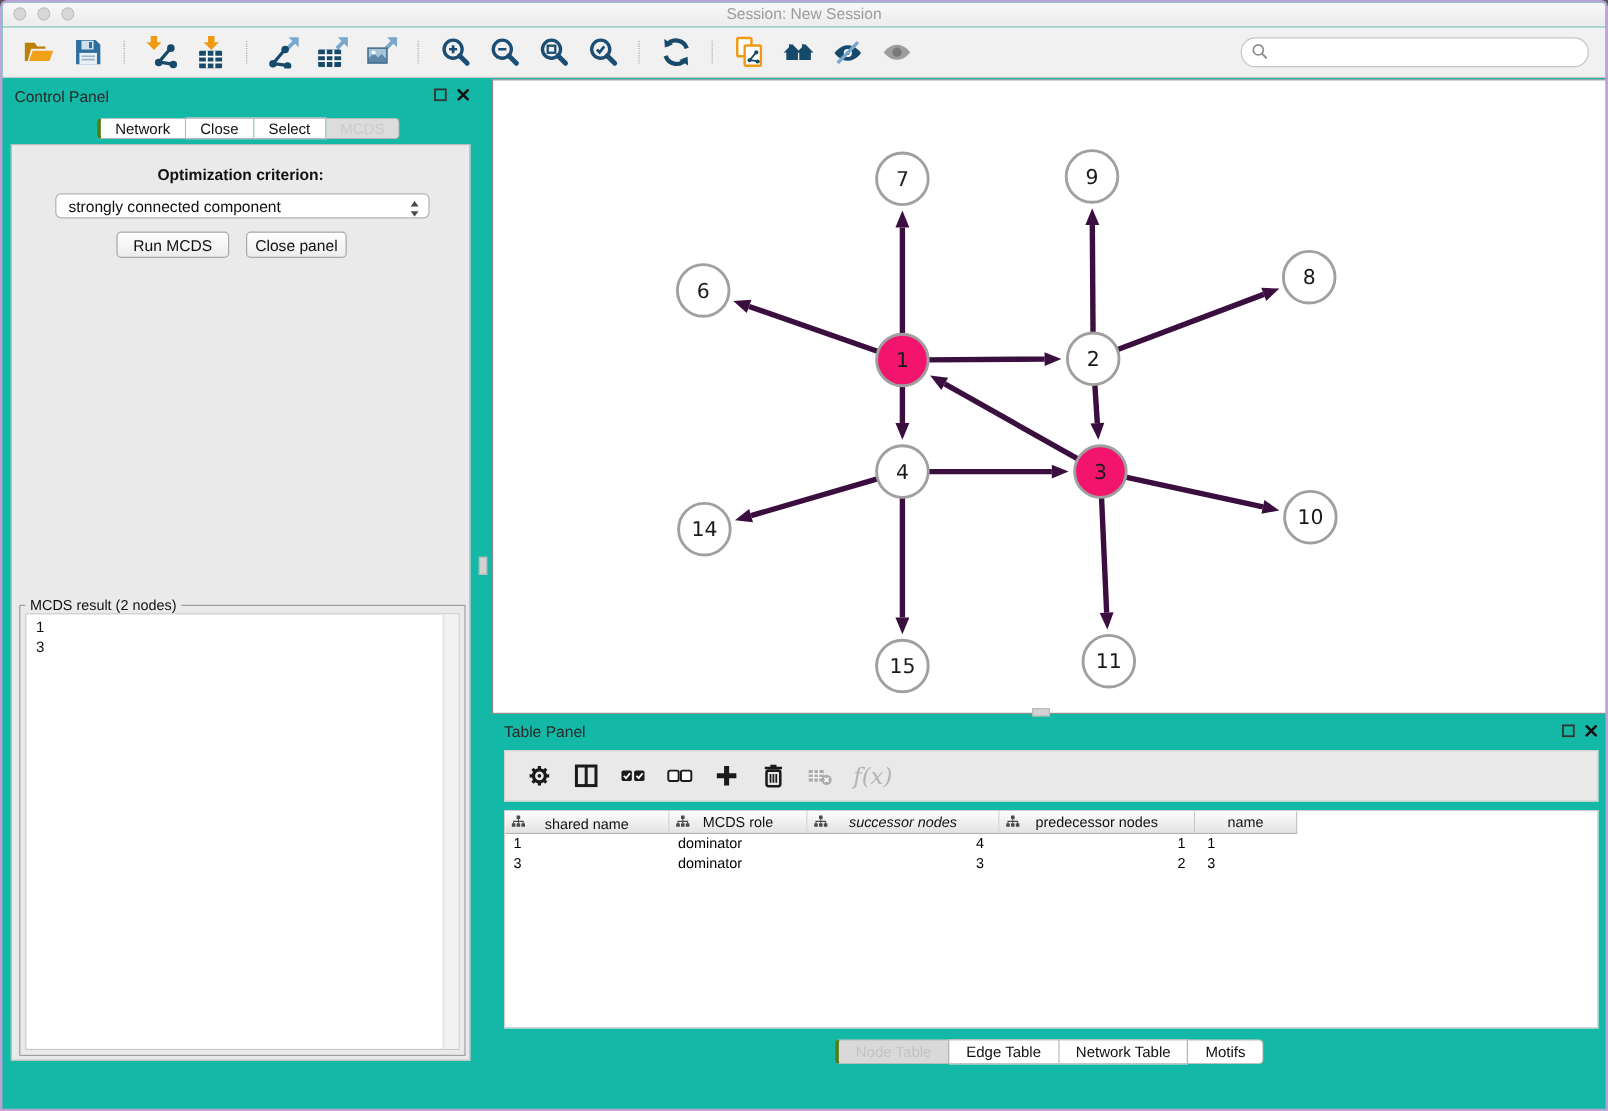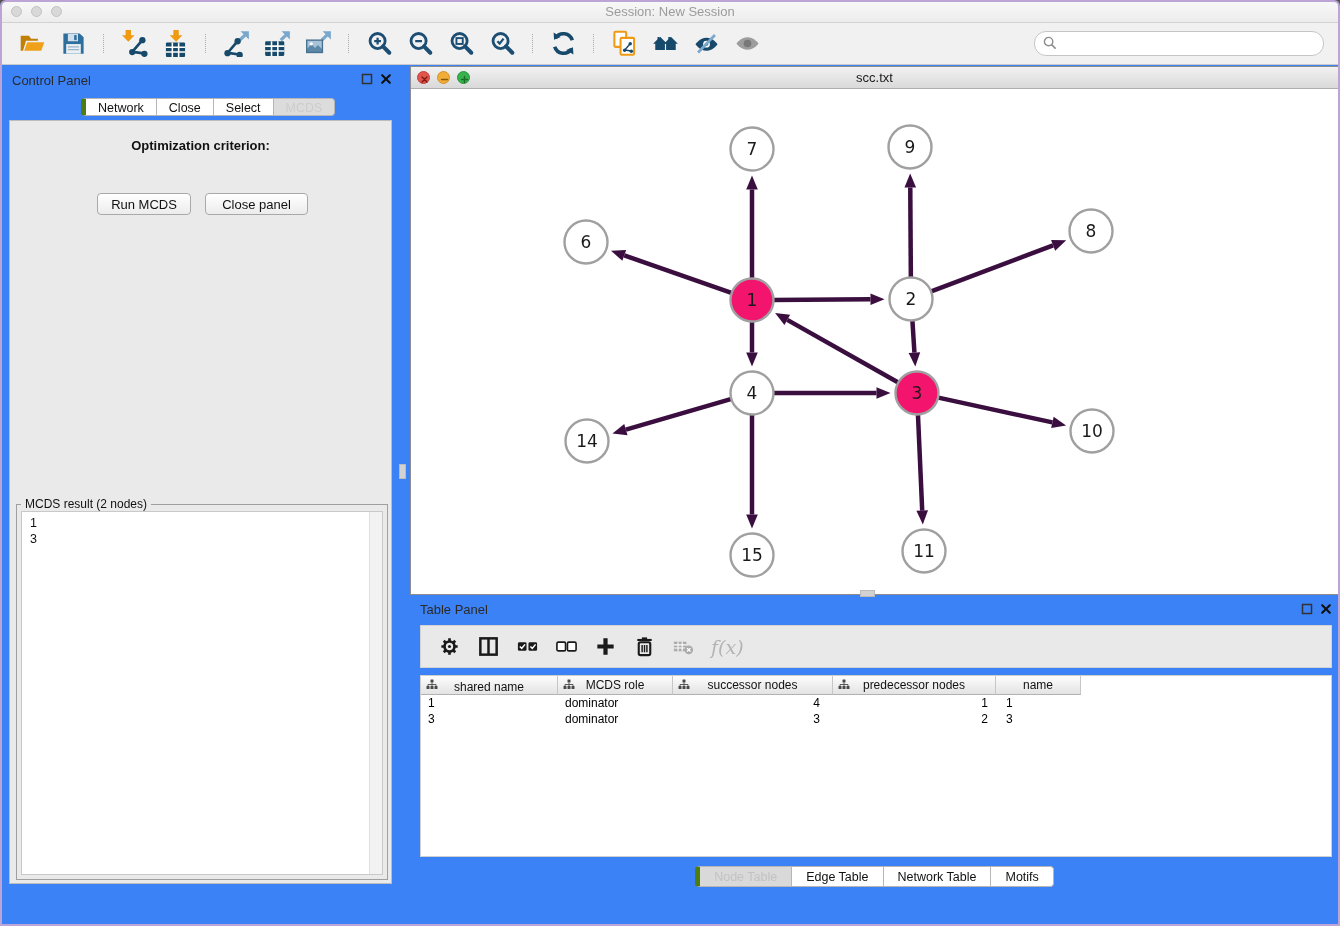--- a/index.html
+++ b/index.html
@@ -1,17 +1,17 @@
 <!DOCTYPE html>
 <html><head>
 <meta charset="utf-8">
 <style>
   html,body{margin:0;padding:0;background:#555;}
   .app{position:relative;width:1340px;height:926px;box-sizing:border-box;
-       background:#3b82f6;border:2px solid #bda4d6;border-radius:6px 6px 0 0;
+       background:#14b8a6;border:2px solid #bda4d6;border-radius:6px 6px 0 0;
        overflow:hidden;font-family:"Liberation Sans",sans-serif;padding-left:48px;-webkit-font-smoothing:antialiased;}
   
   .titlebar{position:absolute;left:0;top:0;right:0;height:20px;
             background:linear-gradient(#f8f8f8,#ececec);border-bottom:1px solid #d2d2d2;}
   .titlebar-text{position:absolute;left:0;right:0;top:0;line-height:20px;text-align:center;
                  font-size:13px;color:#9b9b9b;}
   .tl-dot{position:absolute;top:4px;width:11px;height:11px;border-radius:50%;
           background:#d8d8d8;border:1px solid #c0c0c0;box-sizing:border-box;}
   
   .toolbar{position:absolute;left:0;right:0;top:21px;height:42px;background:#f1f1f1;
@@ -26,21 +26,21 @@
   .search-input{position:absolute;left:26px;top:1px;right:8px;height:19px;border:none;outline:none;
                 background:transparent;font-size:13px;font-family:"Liberation Sans",sans-serif;width:250px;}
   
   .control-panel{position:absolute;left:0;top:63px;width:394px;height:825px;}
   .cp-title{position:absolute;left:10px;top:8px;font-size:13px;color:#2a2a2a;}
   .panel-btn{position:absolute;top:8px;width:13px;height:13px;cursor:default;}
   .panel-btn svg{display:block;}
   .cp-tabs{position:absolute;left:79px;top:33px;display:flex;height:18px;}
   .tab{line-height:18px;font-size:12.5px;background:#fff;border:1px solid #b6b6b6;border-left:none;
        color:#111;padding:0 12px;box-sizing:border-box;}
-  .tab:first-child{border-left:5px solid #4d7c0f;border-radius:4px 0 0 4px;}
+  .tab:first-child{border-left:3px solid #4d7c0f;border-radius:4px 0 0 4px;}
   .tab:last-child{border-radius:0 4px 4px 0;}
   .tab.active{background:#dcdcdc;color:#cccccc;}
   .cp-content{position:absolute;left:7px;right:4px;top:55px;bottom:6px;background:#eaeaea;border:1px solid #bdbdbd;}
   .cp-optlabel{position:absolute;left:0;right:0;top:17px;text-align:center;font-size:13px;color:#111;font-weight:bold;}
   .cp-select{position:absolute;left:36px;top:40px;width:312px;height:21px;background:#fff;
              border:1px solid #b3b3b3;border-radius:5px;font-size:13px;line-height:21px;color:#111;
              padding-left:10px;box-sizing:border-box;}
   .cp-select .chev{position:absolute;right:7px;top:4px;}
   .cp-btn{position:absolute;height:22px;background:linear-gradient(#ffffff,#ececec);
           border:1px solid #a9a9a9;border-radius:4px;font-size:13px;color:#111;
@@ -265,54 +265,45 @@
         </svg>
     </span>
     <div class="cp-tabs">
         <div class="tab">Network</div>
         <div class="tab">Close</div>
         <div class="tab">Select</div>
         <div class="tab active">MCDS</div>
       </div>
     <div class="cp-content">
       <div class="cp-optlabel">Optimization criterion:</div>
+      <div class="cp-select">
+        <span>strongly connected component</span>
+        <span class="chev">
+          <svg width="9" height="14" viewBox="0 0 9 14">
+              <path d="M4.5 0.5L7.8 5H1.2z" fill="#4a4a4a"></path>
+              <path d="M4.5 13.5L1.2 9h6.6z" fill="#4a4a4a"></path>
+            </svg>
+        </span>
+      </div>
       <button class="cp-btn" style="left:87px;top:72px;width:94px">Run MCDS</button>
-      <button class="cp-btn" style="left:195px;top:72px;width:103px">Close panel</button>
+      <button class="cp-btn" style="left:195px;top:72px;width:84px">Close panel</button>
       <div class="groupbox">
         <span class="groupbox-legend">MCDS result (2 nodes)</span>
         <div class="result-area">
           <div class="result-lines">
               <div>1</div>
               <div>3</div>
             </div>
           <div class="result-scroll"></div>
         </div>
       </div>
     </div>
   </div>
 
   <div class="net-window">
-    <div class="net-titlebar">
-      <span class="mac-dot" style="left:6px;background:#e0544c;border:1px solid #c2423c">
-        <svg viewBox="0 0 13 13" width="11" height="11" style="margin:1px">
-            <path d="M3.6 3.6l5.8 5.8M9.4 3.6l-5.8 5.8" stroke="#7e1a12" stroke-width="1.7" stroke-linecap="round"></path>
-          </svg>
-      </span>
-      <span class="mac-dot" style="left:26px;background:#f0ad38;border:1px solid #d4922a">
-        <svg viewBox="0 0 13 13" width="11" height="11" style="margin:1px">
-            <path d="M3 6.5h7" stroke="#8a5a00" stroke-width="1.8" stroke-linecap="round"></path>
-          </svg>
-      </span>
-      <span class="mac-dot" style="left:46px;background:#37b24d;border:1px solid #2b953e">
-        <svg viewBox="0 0 13 13" width="11" height="11" style="margin:1px">
-            <path d="M6.5 3v7M3 6.5h7" stroke="#1c6e26" stroke-width="1.8" stroke-linecap="round"></path>
-          </svg>
-      </span>
-      <div class="net-title">scc.txt</div>
-    </div>
     <div class="net-canvas">
       <svg width="927" height="506" viewBox="0 0 927 506">
           <g>
             <line x1="341" y1="192.5" x2="341" y2="101.5" stroke="#3a0e3f" stroke-width="4.5"></line>
             <polygon points="341,87.5 346.8,101.5 335.2,101.5" fill="#3a0e3f"></polygon>
           </g>
           <g>
             <line x1="322.59130692865233" y1="205.56804699916768" x2="213.23343945587595" y2="167.3586716171133" stroke="#3a0e3f" stroke-width="4.5"></line>
             <polygon points="200.01694186619045,162.7408592062593 215.14653316894402,161.883265472815 211.3203457428079,172.83407776141158" fill="#3a0e3f"></polygon>
           </g>
@@ -499,21 +490,21 @@
                 <g fill="#4a4a4a">
                   <rect x="4.5" y="0.5" width="3" height="3" rx="0.5"></rect>
                   <rect x="0.5" y="7" width="3" height="3" rx="0.5"></rect>
                   <rect x="4.5" y="7" width="3" height="3" rx="0.5"></rect>
                   <rect x="8.5" y="7" width="3" height="3" rx="0.5"></rect>
                 </g>
                 <path d="M6 3.5v2M2 7V5.5h8V7M6 5.5V7" stroke="#4a4a4a" stroke-width="0.9" fill="none"></path>
               </svg></span>
             <span>MCDS role</span>
           </div>
-          <div class="th-cell" style="width: 160px;">
+          <div class="th-cell" style="width: 160px; font-style: italic;">
             <span class="th-tree"><svg viewBox="0 0 12 12" width="12" height="12">
                 <g fill="#4a4a4a">
                   <rect x="4.5" y="0.5" width="3" height="3" rx="0.5"></rect>
                   <rect x="0.5" y="7" width="3" height="3" rx="0.5"></rect>
                   <rect x="4.5" y="7" width="3" height="3" rx="0.5"></rect>
                   <rect x="8.5" y="7" width="3" height="3" rx="0.5"></rect>
                 </g>
                 <path d="M6 3.5v2M2 7V5.5h8V7M6 5.5V7" stroke="#4a4a4a" stroke-width="0.9" fill="none"></path>
               </svg></span>
             <span>successor nodes</span>

